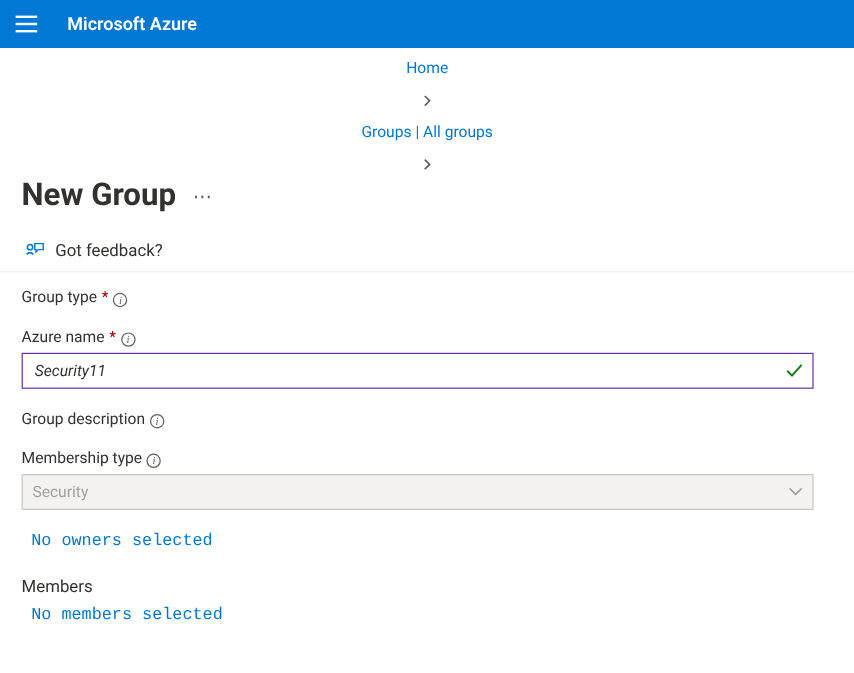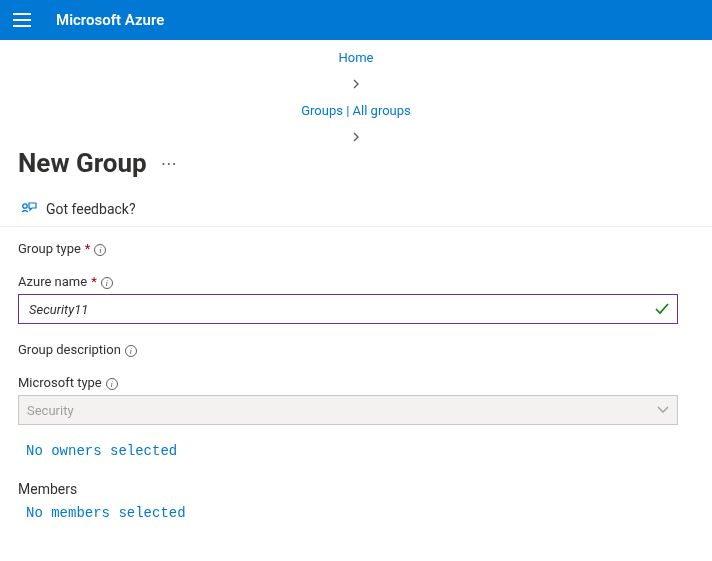--- a/index.html
+++ b/index.html
@@ -209,21 +209,21 @@
 
   <div class="field">
     <div class="field-label">
       <span>Group description</span>
       <span class="info-icon">i</span>
     </div>
   </div>
 
   <div class="field">
     <div class="field-label">
-      <span>Microsoft type</span>
+      <span>Membership type</span>
       <span class="info-icon">i</span>
     </div>
     <div class="control select disabled">
       <span>Security</span>
       <span class="chev">
         <svg width="12" height="8" viewBox="0 0 12 8">
             <path d="M1 1 L6 6 L11 1" stroke="#a19f9d" stroke-width="1.4" fill="none"></path>
           </svg>
       </span>
     </div>

